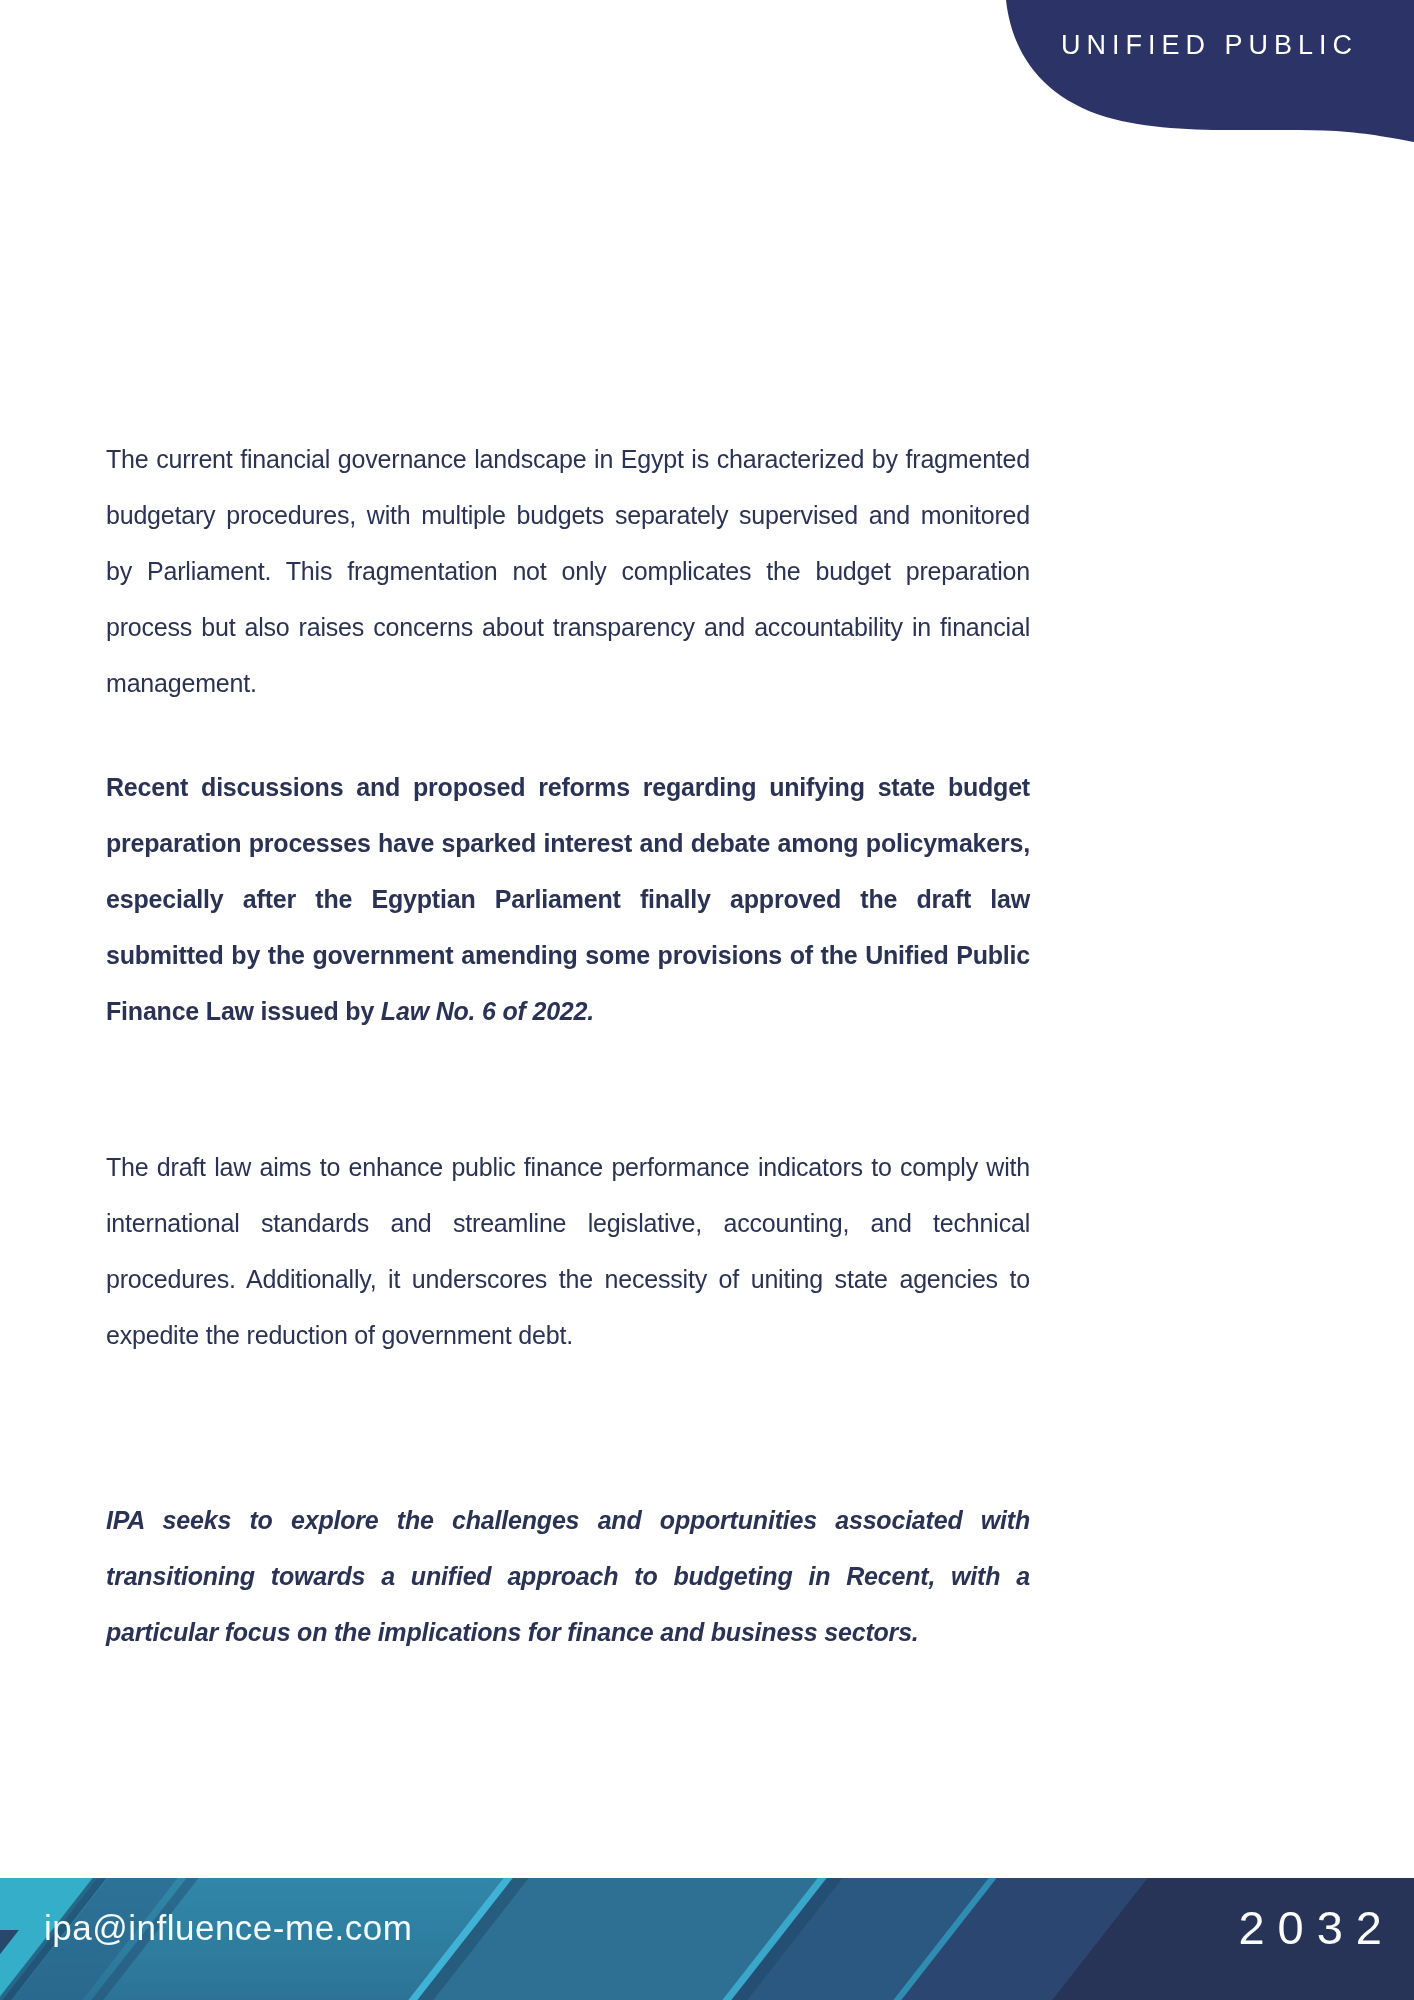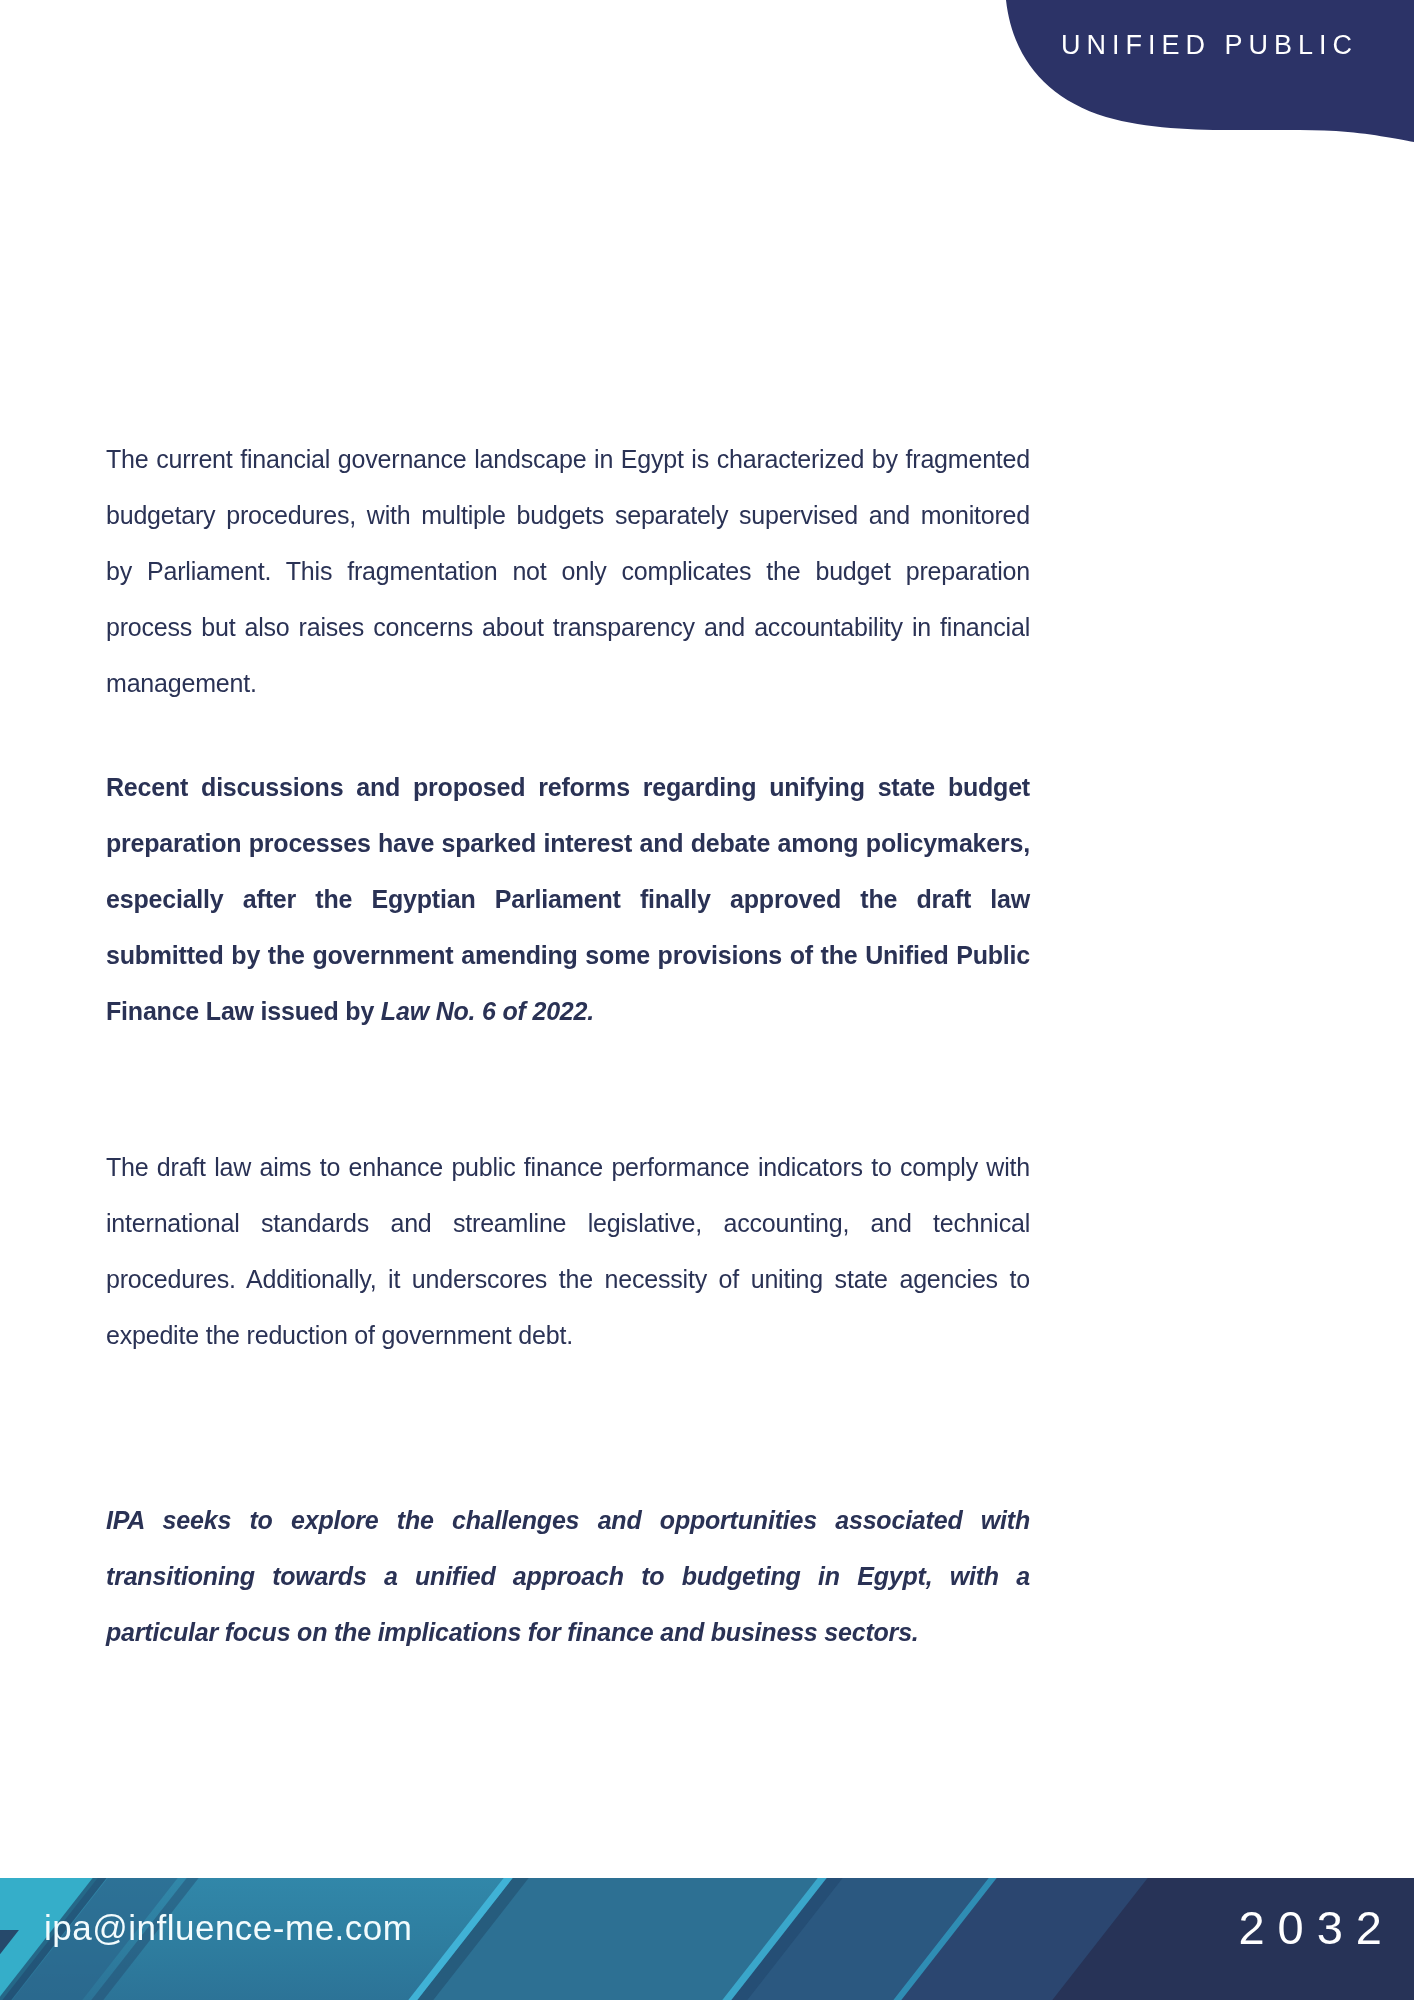--- a/index.html
+++ b/index.html
@@ -96,21 +96,21 @@
     </div>
   </div>
 
 
   <p class="para p1">The current financial governance landscape in Egypt is characterized by fragmented budgetary procedures, with multiple budgets separately supervised and monitored by Parliament. This fragmentation not only complicates the budget preparation process but also raises concerns about transparency and accountability in financial management.</p>
 
   <p class="para p2"><span>Recent discussions and proposed reforms regarding unifying state budget preparation processes have sparked interest and debate among policymakers, especially after the Egyptian Parliament finally approved the draft law submitted by the government amending some provisions of the Unified Public Finance Law issued by </span><span class="em-italic">Law No. 6 of 2022.</span></p>
 
   <p class="para p3">The draft law aims to enhance public finance performance indicators to comply with international standards and streamline legislative, accounting, and technical procedures. Additionally, it underscores the necessity of uniting state agencies to expedite the reduction of government debt.</p>
 
-  <p class="para p4">IPA seeks to explore the challenges and opportunities associated with transitioning towards a unified approach to budgeting in Egypt, with a particular focus on the implications for finance and business sectors.</p>
+  <p class="para p4">IPA seeks to explore the challenges and opportunities associated with transitioning towards a unified approach to budgeting in Recent, with a particular focus on the implications for finance and business sectors.</p>
 
   <div class="footer">
     <div class="stripe st-bright-left"></div>
     <div class="stripe st-darkline1"></div>
     <div class="stripe st-darkband1"></div>
     <div class="stripe st-faintline"></div>
     <div class="stripe st-band-mid"></div>
     <div class="stripe st-line1-sh"></div>
     <div class="stripe st-line1"></div>
     <div class="stripe st-band-blue"></div>

